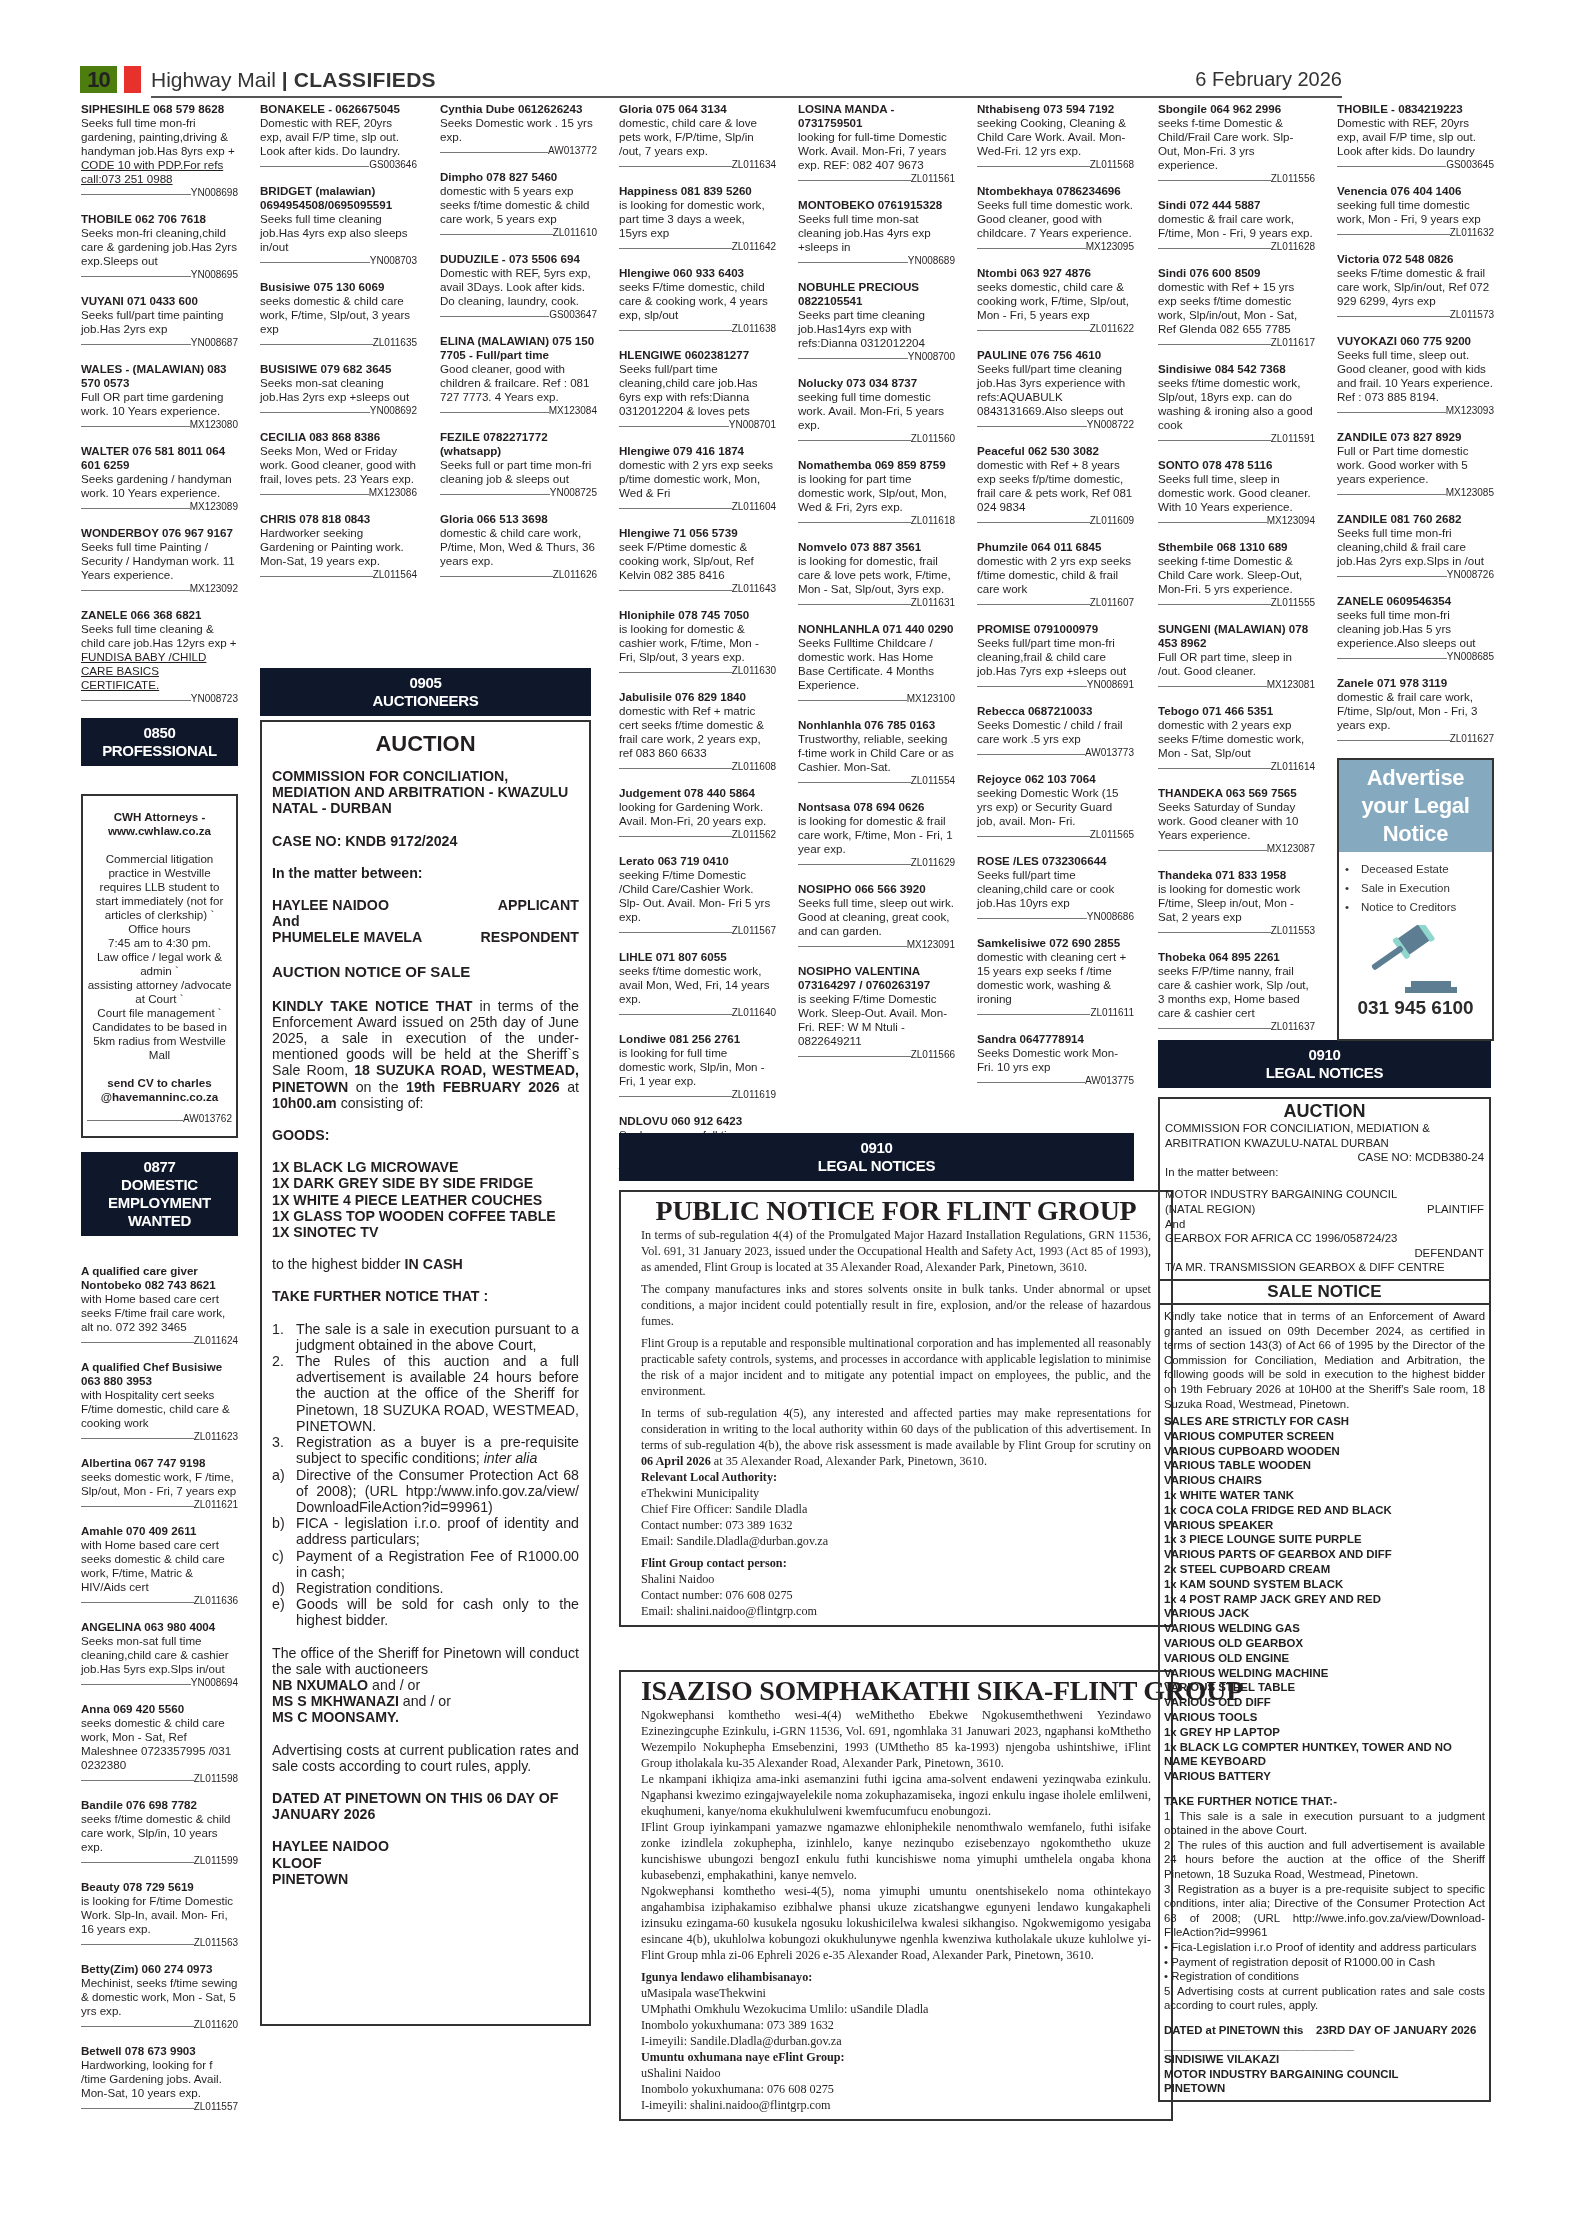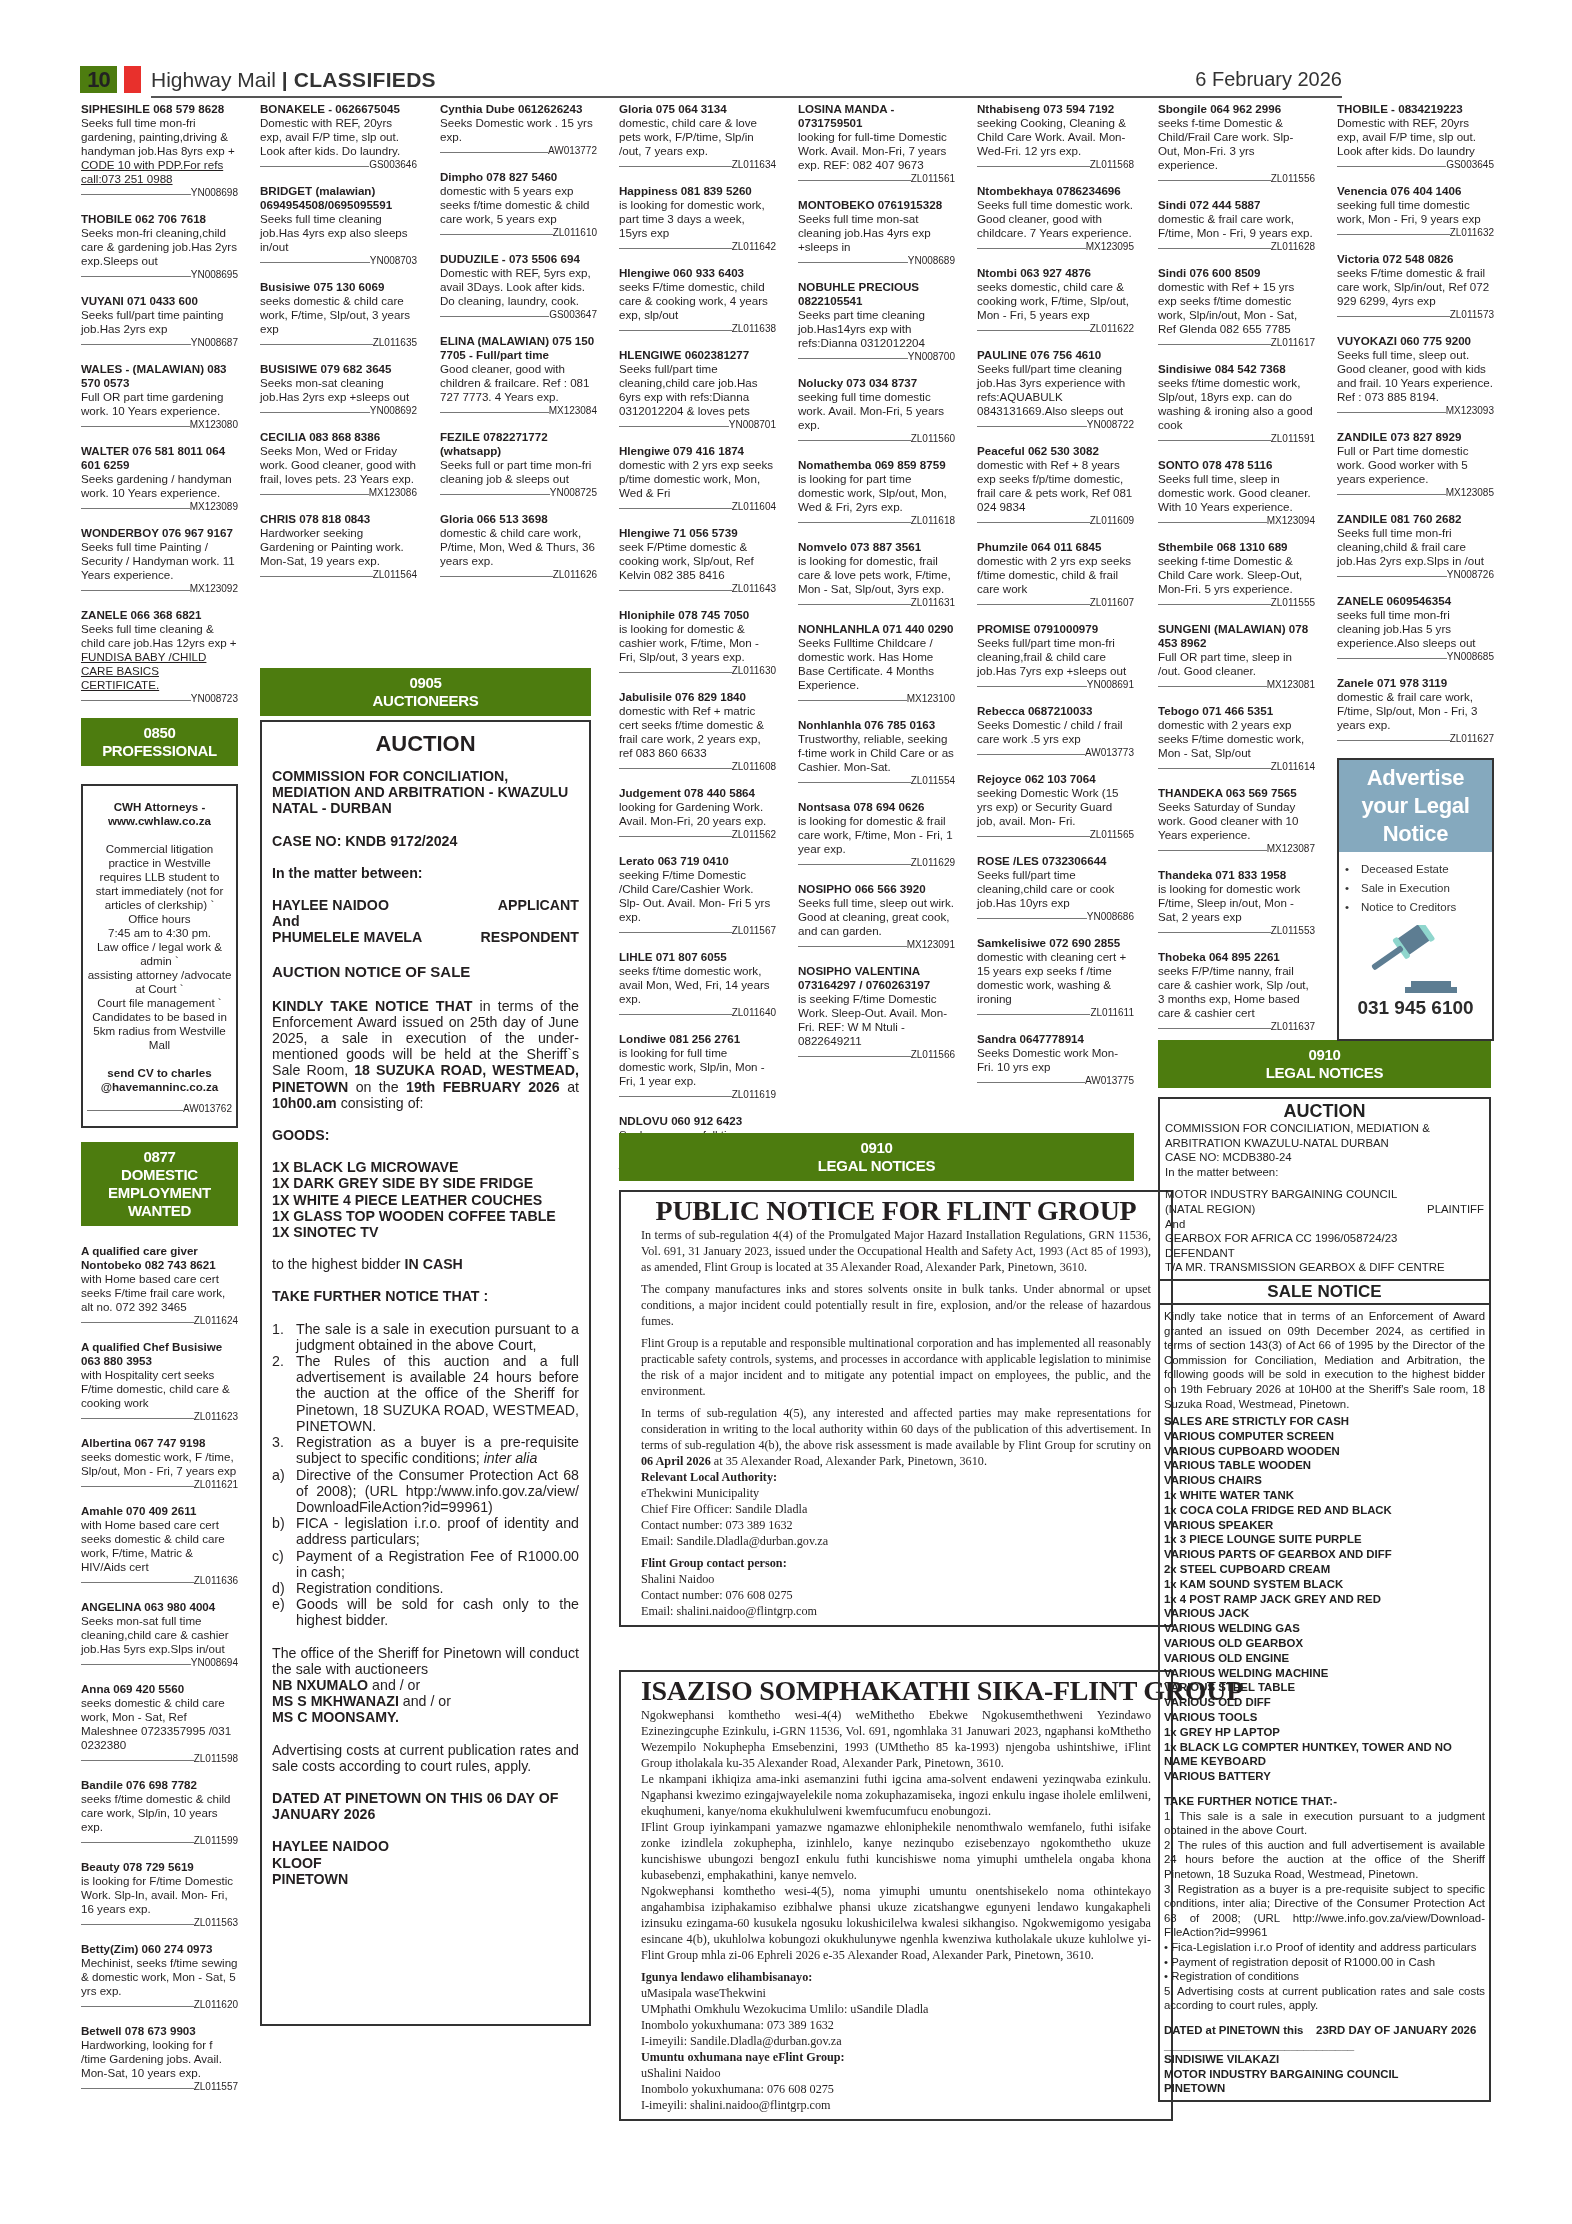--- a/index.html
+++ b/index.html
@@ -14,40 +14,40 @@
 .masthead .sec{font-weight:700;letter-spacing:0.3px}
 .headrule{position:absolute;left:71px;top:30px;width:1191px;height:2px;background:#555}
 .date{position:absolute;right:0;top:0;font-size:20px;line-height:26px;color:#333}
 .col{position:absolute;top:102px;font-size:11.6px;line-height:14px}
 .ad{margin-bottom:14px}
 .ad .nm{font-weight:700;display:block}
 .ad .bd{display:block}
 .ad .ul{text-decoration:underline}
 .ref{display:flex;align-items:flex-end;font-size:10px;line-height:11px;margin-top:1px}
 .ref .rl{flex:1;border-bottom:1px solid #777;margin-bottom:3px}
-.secbar{background:#4d7c0f;color:#fff;text-align:center;font-family:"Liberation Sans Narrow","Liberation Sans",sans-serif;font-weight:700;font-size:15px;line-height:18px;padding:6px 2px;letter-spacing:-0.3px;margin-bottom:18px}
+.secbar{background:#0f172a;color:#fff;text-align:center;font-family:"Liberation Sans Narrow","Liberation Sans",sans-serif;font-weight:700;font-size:15px;line-height:18px;padding:6px 2px;letter-spacing:-0.3px;margin-bottom:28px}
 .box{border:2px solid #333;margin-bottom:14px}
 .cwh{text-align:center;padding:14px 4px 12px;font-size:11.6px;line-height:14px}
 .cwh .b{font-weight:700}
 .auction1{position:absolute;left:260px;top:720px;width:331px;height:1306px;border:2px solid #333;padding:8px 10px;font-size:14.2px;line-height:16.2px}
 .auction1 .t{font-size:22px;line-height:28px;font-weight:700;text-align:center;margin-bottom:10px}
 .auction1 .b{font-weight:700}
 .auction1 p{margin-bottom:16px}
 .auction1 .just{text-align:justify}
 .auction1 .lrow{display:flex;justify-content:space-between;font-weight:700}
 .auction1 .li{display:flex}
 .auction1 .li .n{width:24px;flex:none}
 .flint{position:absolute;left:619px;top:1190px;width:554px;border:2px solid #333;padding:3px 20px 6px;font-family:"Liberation Serif",serif;font-size:12.2px;line-height:16px;text-align:justify}
 .flint .t{font-size:28px;line-height:32px;font-weight:700;text-align:center;white-space:nowrap;letter-spacing:-0.3px}
 .flint p{margin-bottom:6px}
 .flint .b{font-weight:700}
 .auction2{position:absolute;left:1158px;top:1097px;width:333px;border:2px solid #333;font-size:11.4px;line-height:14.6px;color:#222}
 .auction2 .sec1{padding:2px 5px 4px;border-bottom:2px solid #333}
 .auction2 .t{font-size:18px;line-height:20px;font-weight:700;text-align:center}
-.auction2 .r{text-align:left}
+.auction2 .r{text-align:right}
 .auction2 .lrow{display:flex;justify-content:space-between}
 .auction2 .t2{font-size:17px;line-height:22px;font-weight:700;text-align:center;border-bottom:2px solid #333}
 .auction2 .sec2{padding:4px 4px 4px}
 .auction2 .just{text-align:justify}
 .auction2 .b{font-weight:700}
 .auction2 .goods{font-weight:700;line-height:14.8px;margin:3px 0 10px}
 .auction2 .sp{margin-top:10px}
 .advert{width:157px;border:2px solid #333;margin:6px 0 10px}
 .advert .top{background:#85a9be;color:#fff;text-align:center;font-family:"Liberation Sans Narrow","Liberation Sans",sans-serif;font-weight:700;font-size:22px;line-height:28px;padding:4px 2px;letter-spacing:-0.3px}
 .advert ul{list-style:none;padding:8px 4px 4px 6px;font-size:11.5px;line-height:19px;color:#333}

